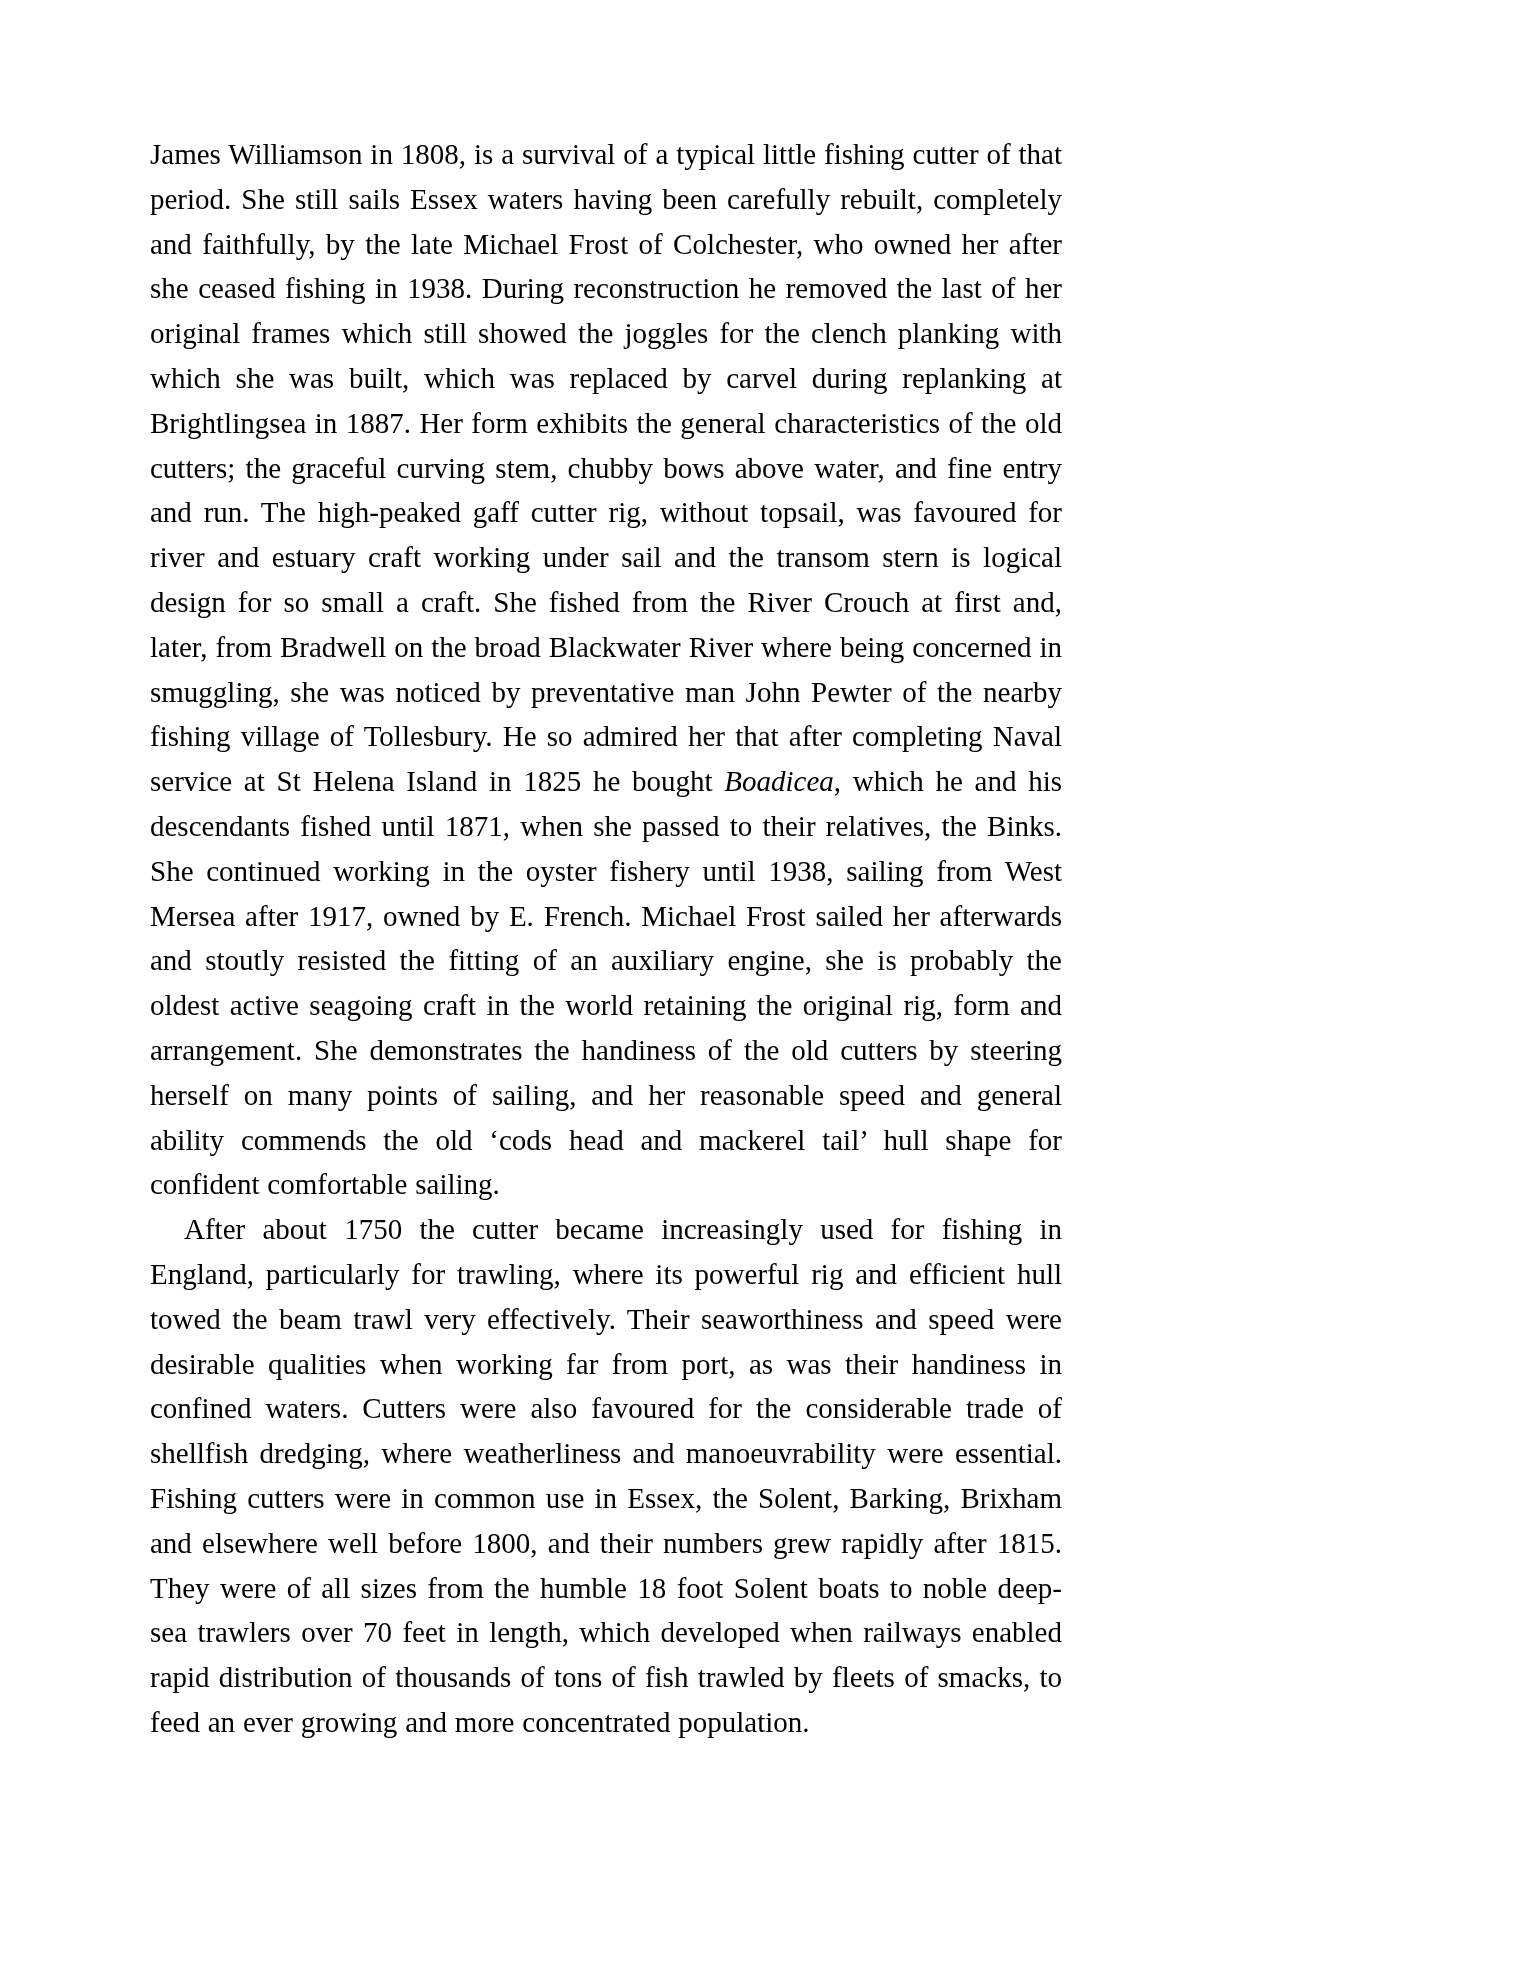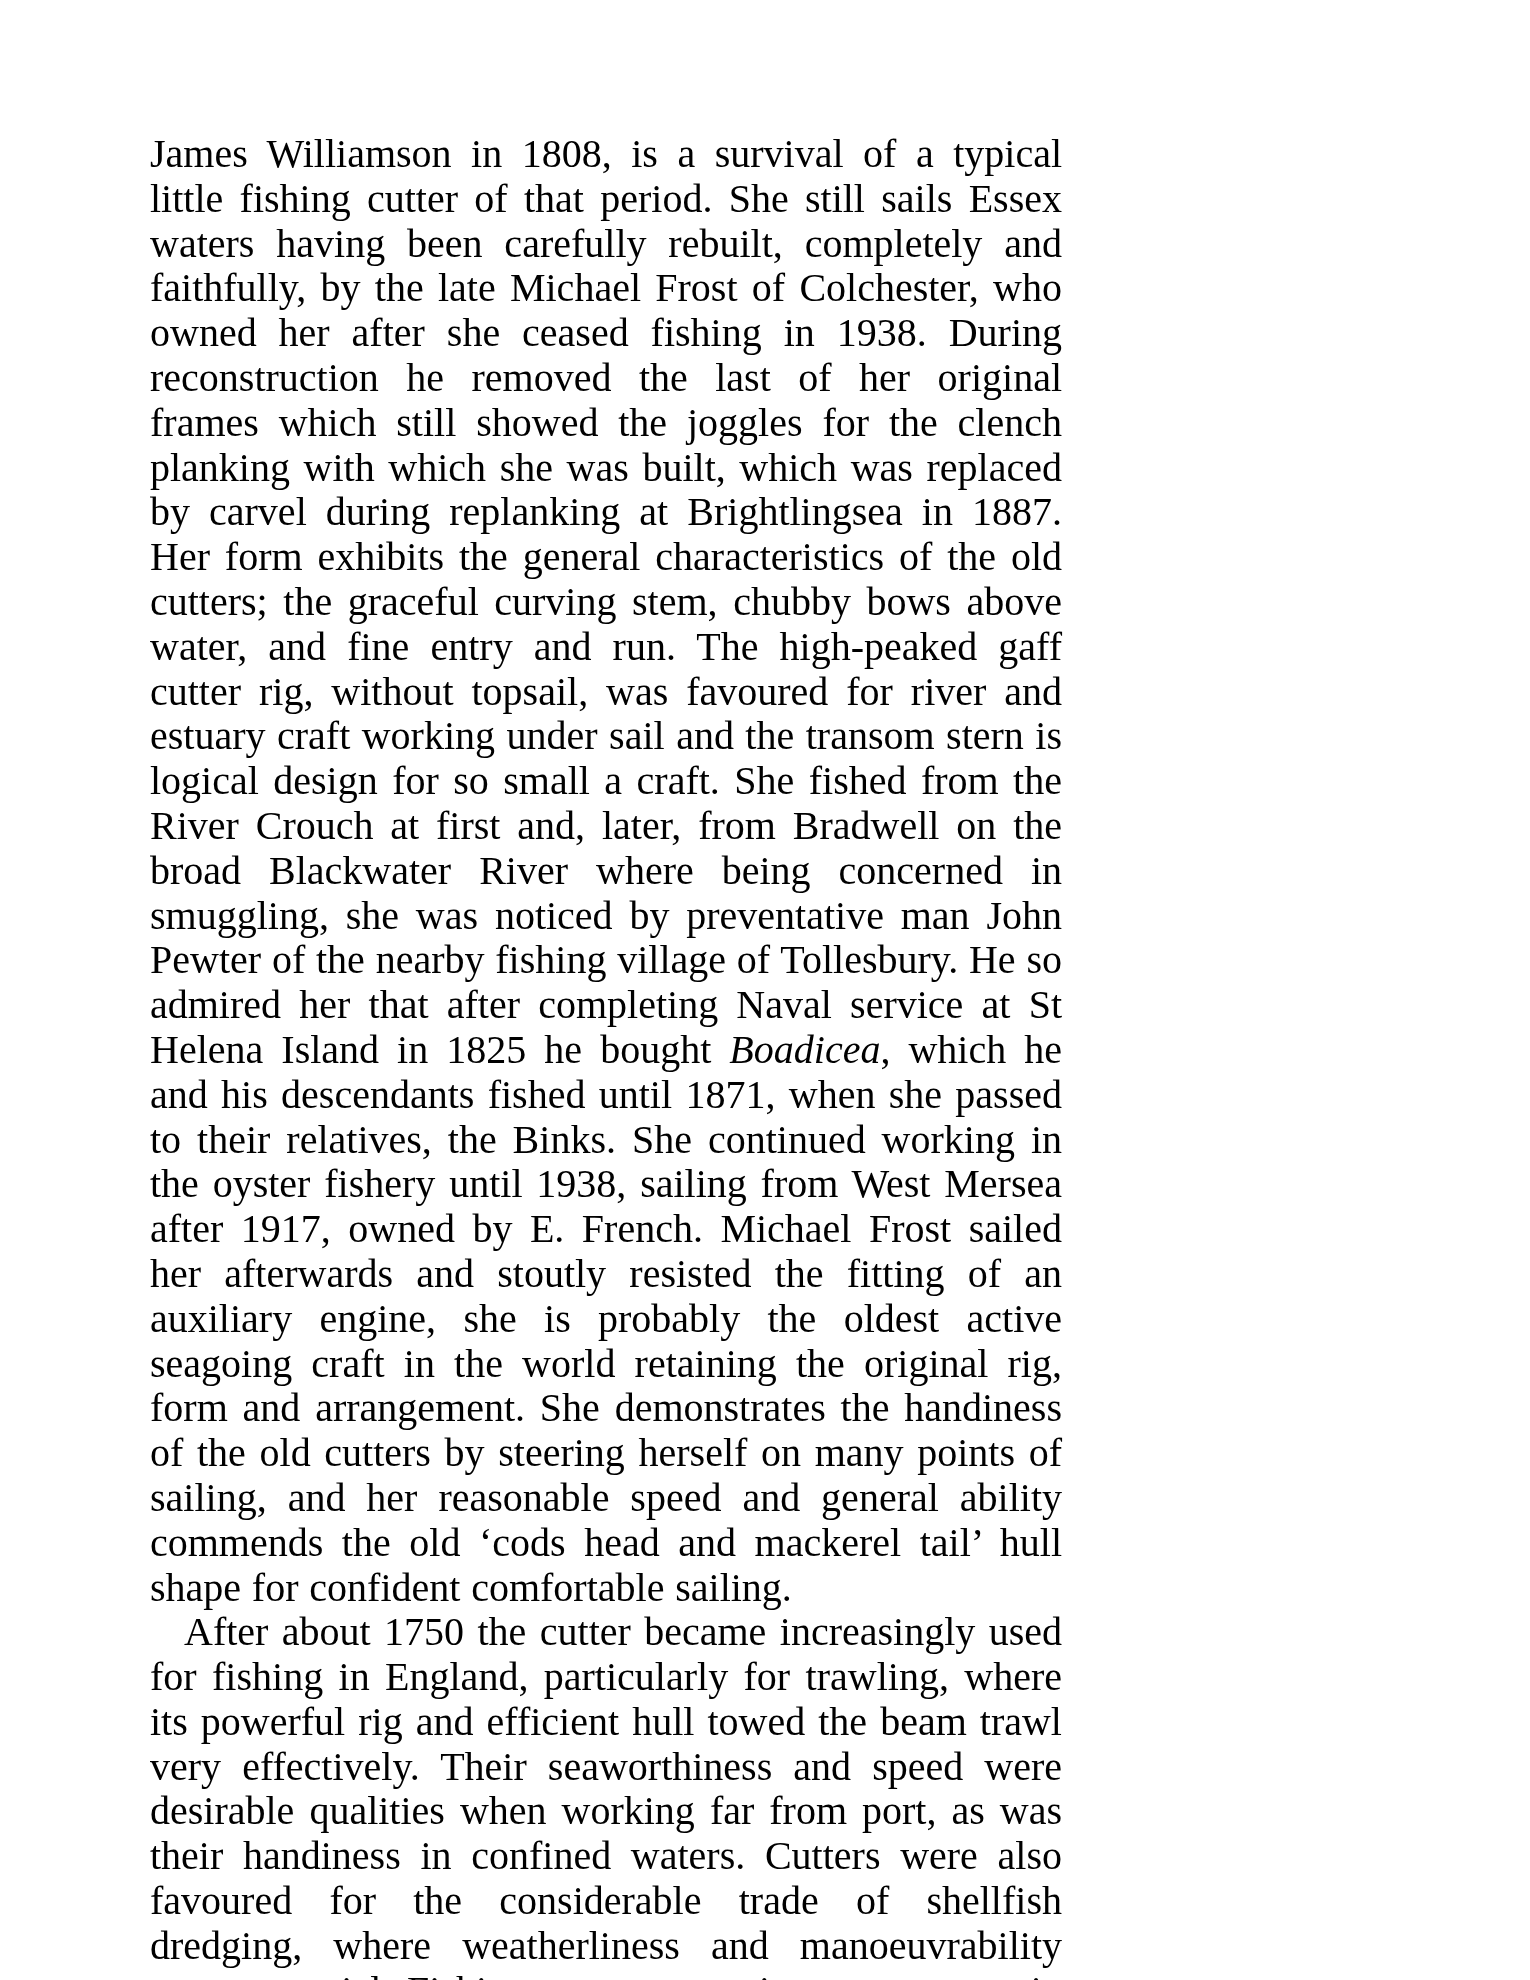--- a/index.html
+++ b/index.html
@@ -19,21 +19,21 @@
   .text-block {
     position: absolute;
     left: 150px;
     top: 132px;
     width: 912px;
   }
   p.body-paragraph {
     margin: 0;
     padding: 0;
     font-family: "Liberation Serif", "DejaVu Serif", serif;
-    font-size: 40px;
+    font-size: 29px;
     line-height: 44.8px;
     color: #000000;
     text-align: justify;
     text-justify: inter-word;
     -webkit-hyphens: none;
     hyphens: none;
     word-spacing: 0.02em;
   }
   p.indented {
     text-indent: 34px;

